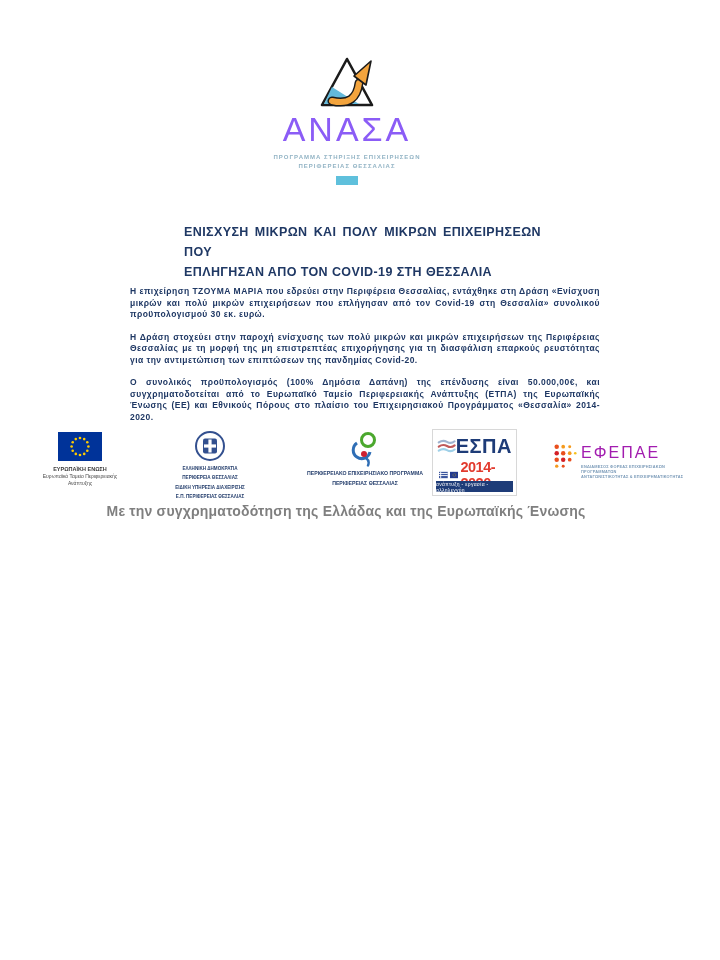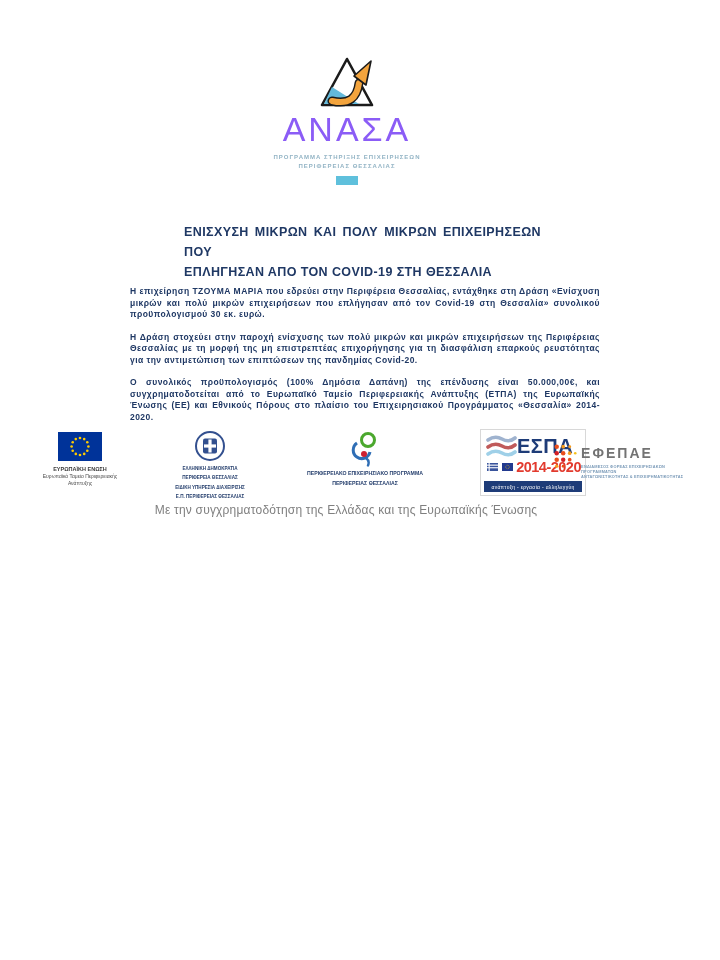--- a/index.html
+++ b/index.html
@@ -32,40 +32,40 @@
   .logo-block{position:absolute;display:flex;flex-direction:column;align-items:center;text-align:center;}
   .lb-eu{left:28px;width:104px;top:4px;}
   .lb-eu .cap{margin-top:5px;font-size:5.5px;font-weight:700;color:#3a3a3a;line-height:7px;}
   .lb-eu .sub{font-size:5px;color:#4a4a4a;line-height:6.5px;}
   .lb-gr{left:163px;width:94px;top:2px;}
   .lb-gr .sub{margin-top:3px;font-size:4.6px;font-weight:700;color:#27406e;line-height:6.3px;}
   .lb-pep{left:300px;width:130px;top:2px;}
   .lb-pep .sub{margin-top:3px;font-size:5.2px;font-weight:700;color:#27406e;line-height:7px;}
 
   
-  .espa{position:absolute;left:432px;top:1px;width:106px;height:67px;background:#fff;
-        border:1px solid #d8d8d8;box-sizing:border-box;margin-left:48px;}
+  .espa{position:absolute;left:432px;top:1px;width:85px;height:67px;background:#fff;
+        border:1px solid #d8d8d8;box-sizing:border-box;}
   .espa-top{display:flex;align-items:center;padding:4px 4px 0 4px;}
   .espa-word{color:#1e3c78;font-weight:700;font-size:20px;letter-spacing:0.5px;line-height:22px;}
   .espa-mid{display:flex;align-items:center;gap:2px;padding:1px 4px 0 6px;justify-content:space-between;}
   .espa-years{color:#e23a2e;font-weight:700;font-size:14.5px;letter-spacing:-0.5px;}
   .espa-strip{position:absolute;left:3px;right:3px;bottom:3px;height:11px;background:#1e3c78;
               color:#ffffff;font-size:5px;letter-spacing:0.3px;display:flex;align-items:center;
               justify-content:center;}
 
   
   .lb-ef{left:553px;width:140px;top:14px;flex-direction:row;align-items:flex-start;gap:4px;}
   .ef-text{display:flex;flex-direction:column;align-items:flex-start;}
-  .ef-word{color:#737373;font-weight:700;font-size:14px;letter-spacing:2px;line-height:22px;}
+  .ef-word{color:#a21caf;font-weight:400;font-size:16px;letter-spacing:2px;line-height:22px;}
   .ef-sub{font-size:3.9px;color:#7a9ab8;font-weight:700;line-height:5px;letter-spacing:0.2px;
           text-align:left;}
 
   
   .footer{position:absolute;top:503px;left:0;width:692px;text-align:center;color:#7f7f7f;
-          font-size:12px;letter-spacing:0.2px;}
+          font-size:14px;letter-spacing:0.2px;font-weight:bold;}
 </style>
 </head>
 <body>
 
 <div class="page">
 
   <div class="anasa">
     <svg class="anasa-icon" viewBox="0 0 56 52">
       <polygon points="28,3 53,49 3,49" fill="#ffffff" stroke="#1b1b1b" stroke-width="2.6" stroke-linejoin="round"></polygon>
       <polygon points="13,31 40,48 5,48" fill="#63b9da"></polygon>

